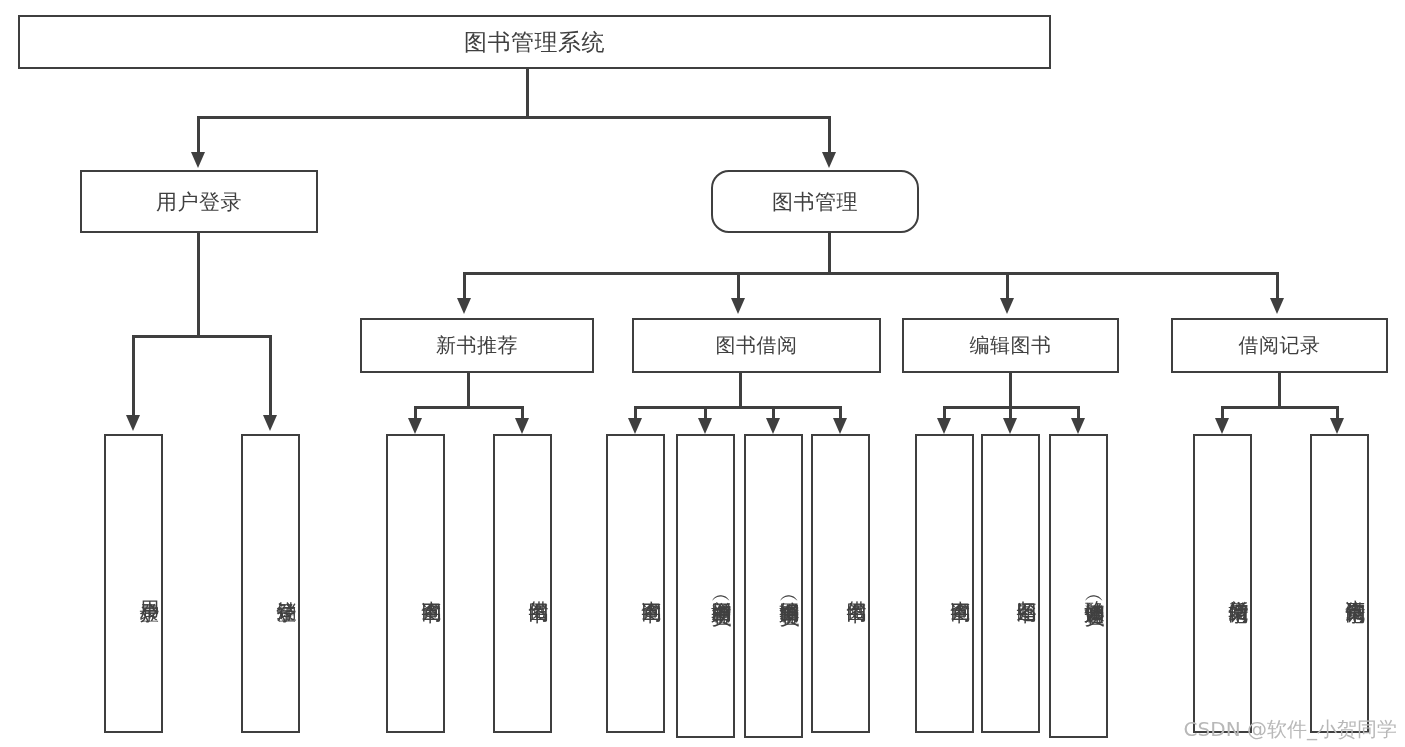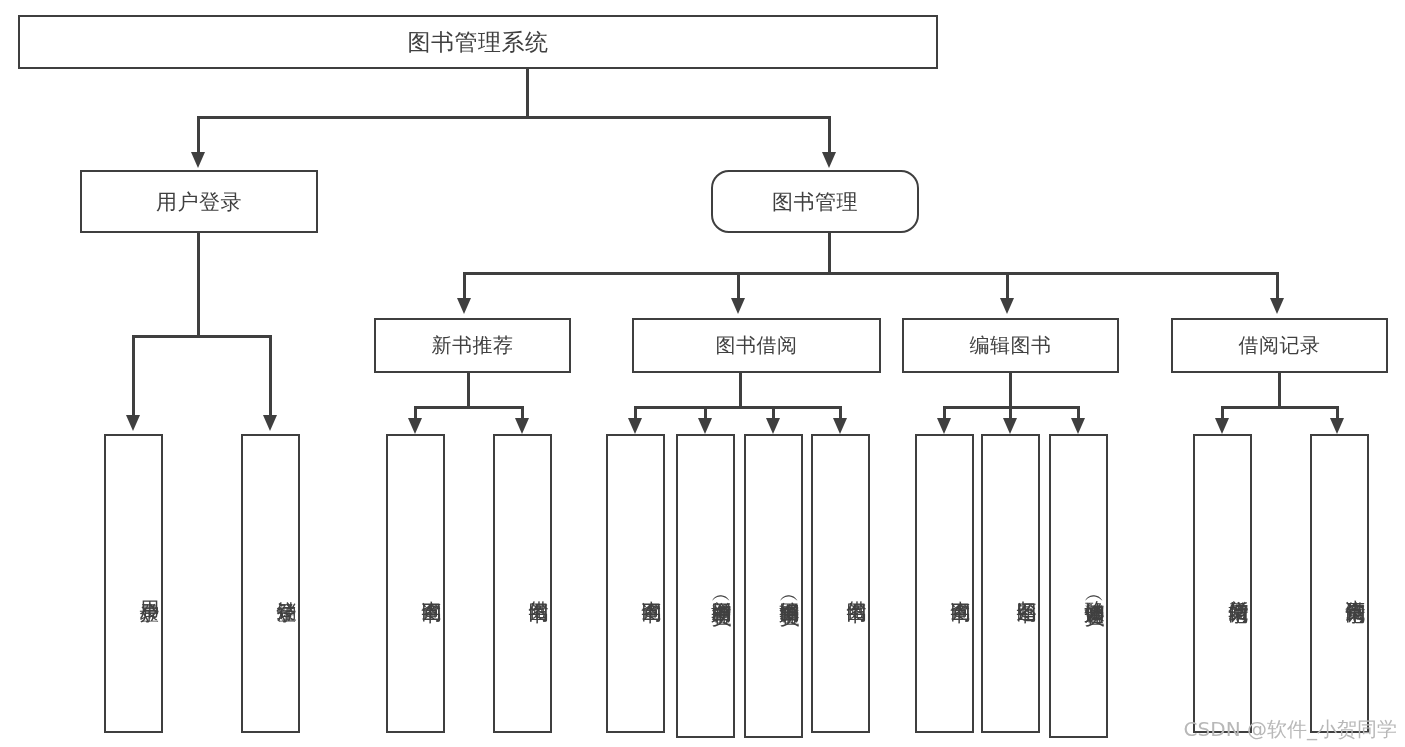--- a/index.html
+++ b/index.html
@@ -71,21 +71,21 @@
     white-space:nowrap;
     pointer-events:none;
     font-family:"DejaVu Sans","Liberation Sans",sans-serif;
   }
 </style>
 </head>
 <body>
 
 <div id="diagram-root">
 
-  <div class="node root" style="left:18px;top:15px;width:920px;height:54px;">
+  <div class="node root" style="left:18px;top:15px;width:1033px;height:54px;">
     <span>图书管理系统</span>
   </div>
 
   <div class="conn vline" style="left:526px;top:69px;width:3px;height:48px;"></div>
 
   <div class="conn hline" style="left:197px;top:116px;width:634px;height:3px;"></div>
 
   <div class="conn vline" style="left:197px;top:116px;width:3px;height:38px;"></div>
   <div class="arrow" style="left:191px;top:152px;"></div>
 
@@ -111,21 +111,21 @@
   <div class="conn hline" style="left:463px;top:272px;width:816px;height:3px;"></div>
   <div class="conn vline" style="left:463px;top:272px;width:3px;height:28px;"></div>
   <div class="arrow" style="left:457px;top:298px;"></div>
   <div class="conn vline" style="left:737px;top:272px;width:3px;height:28px;"></div>
   <div class="arrow" style="left:731px;top:298px;"></div>
   <div class="conn vline" style="left:1006px;top:272px;width:3px;height:28px;"></div>
   <div class="arrow" style="left:1000px;top:298px;"></div>
   <div class="conn vline" style="left:1276px;top:272px;width:3px;height:28px;"></div>
   <div class="arrow" style="left:1270px;top:298px;"></div>
 
-  <div class="node lvl2" style="left:360px;top:318px;width:197px;height:55px;margin-left:14px;">
+  <div class="node lvl2" style="left:360px;top:318px;width:234px;height:55px;">
     <span>新书推荐</span>
   </div>
   <div class="node lvl2" style="left:632px;top:318px;width:249px;height:55px;">
     <span>图书借阅</span>
   </div>
   <div class="node lvl2" style="left:902px;top:318px;width:217px;height:55px;">
     <span>编辑图书</span>
   </div>
   <div class="node lvl2" style="left:1171px;top:318px;width:217px;height:55px;">
     <span>借阅记录</span>

